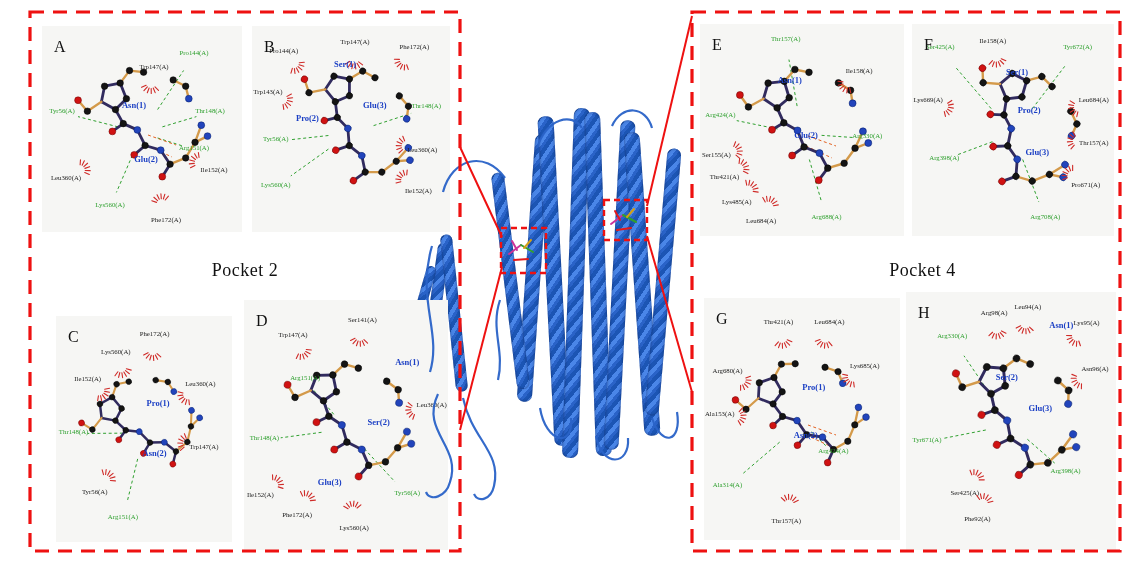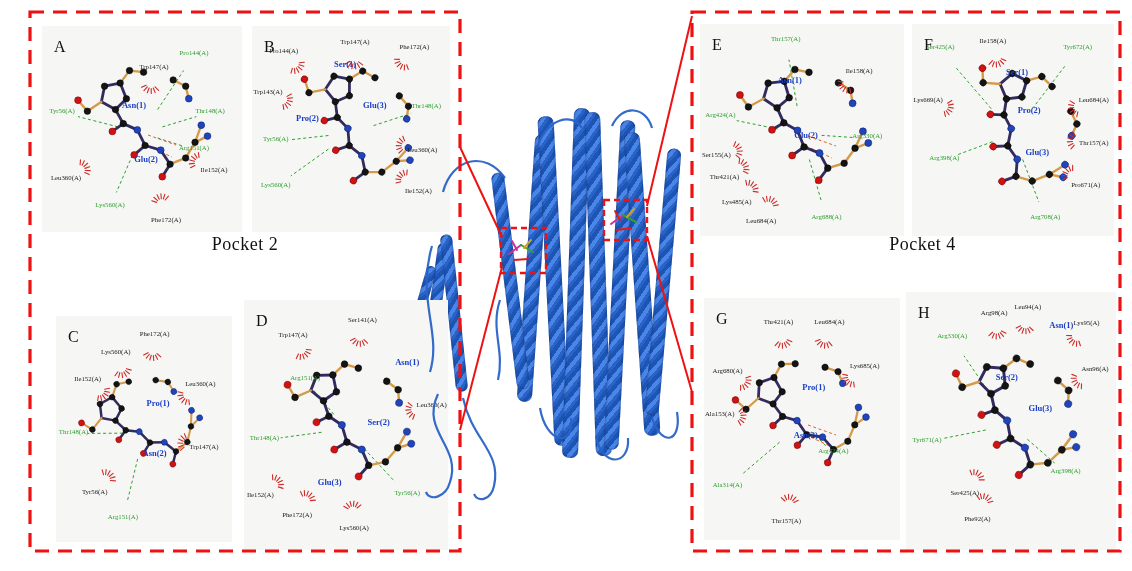--- a/index.html
+++ b/index.html
@@ -10,21 +10,21 @@
   .panel{position:absolute;z-index:2;}
   .panel svg{display:block;}
   svg text{font-family:"Liberation Serif","DejaVu Serif",serif;}
   #protein{position:absolute;left:398px;top:92px;width:302px;height:414px;z-index:1;}
   .helix{
     position:absolute;border-radius:7px;
     background:repeating-linear-gradient(127deg,#1c55b4 0 4px,#4a86e8 4px 8px,#2a63c8 8px 11px);
     box-shadow:inset 0 0 3px rgba(10,20,60,.55);
   }
   #overlay{position:absolute;left:0;top:0;z-index:3;pointer-events:none;}
-  .pocket-label{position:absolute;top:234px;text-align:center;font-size:18px;color:#111;z-index:2;letter-spacing:.5px;}
+  .pocket-label{position:absolute;top:260px;text-align:center;font-size:18px;color:#111;z-index:2;letter-spacing:.5px;}
   #pocket2-label{left:30px;width:430px;}
   #pocket4-label{left:692px;width:461px;}
 </style>
 </head>
 <body>
 
 <div id="figure-root">
 
   <div id="protein">
       <div class="helix" style="left: 128px; top: 42px; width: 15px; height: 268px; transform: rotate(4deg);"></div>

